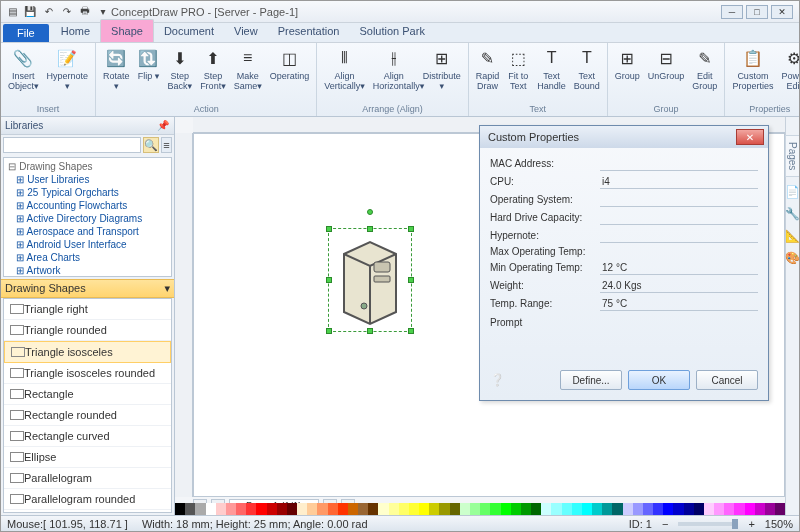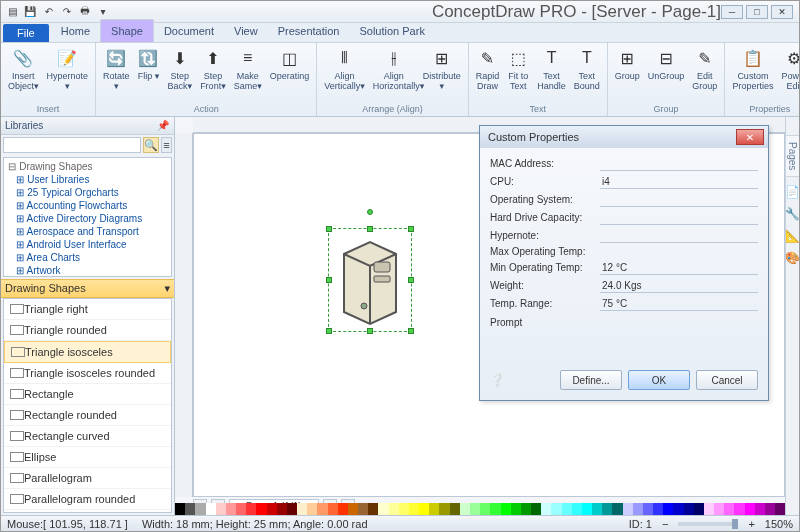--- a/index.html
+++ b/index.html
@@ -1,26 +1,26 @@
 <!DOCTYPE html>
 <html><head>
 <meta charset="utf-8">
 <style>
 * { margin:0; padding:0; box-sizing:border-box; font-family:'Segoe UI',Tahoma,sans-serif; font-size:11px; color:#333;}
 body { background:#fff; width:800px; height:532px; overflow:hidden; position:relative; border:1px solid #999;}
 .titlebar { height:22px; background:linear-gradient(#f7f9fc,#e8edf4); display:flex; align-items:center; border-bottom:1px solid #cbd3dc;}
 .qat { display:flex; gap:2px; padding-left:4px;}
 .qat span { width:16px; height:16px; display:flex; align-items:center; justify-content:center; font-size:10px; color:#444;}
-.title { flex:1; text-align:right; font-size:17px; color:#555;}
+.title { flex:1; text-align:left; font-size:11px; color:#555;}
 .winbtns { display:flex; gap:3px; padding-right:6px;}
 .winbtns span{ width:22px; height:14px; border:1px solid #9cb0c6; background:#e6edf5; display:flex; align-items:center; justify-content:center; font-size:9px;}
 .tabs { height:20px; background:#e7eef6; display:flex; align-items:flex-end; padding-left:2px; border-bottom:1px solid #cbd3dc;}
 .tab { padding:5px 10px; font-size:11px; color:#3b5173; cursor:pointer;}
 .tab.file { background:#1e66c9; color:#fff; border-radius:2px 2px 0 0; margin-right:2px; padding:3px 14px;}
-.tab.active { background:#c4b5fd; border:1px solid #cbd3dc; border-bottom:none; border-radius:2px 2px 0 0;}
+.tab.active { background:#f9a8d4; border:1px solid #cbd3dc; border-bottom:none; border-radius:2px 2px 0 0;}
 .ribbon { height:74px; background:linear-gradient(#f6f9fd,#e7eef6); border-bottom:1px solid #b9c6d4; display:flex;}
 .rgroup { border-right:1px solid #cbd6e1; padding:2px 4px 0; display:flex; flex-direction:column; align-items:center;}
 .rbtns { display:flex; gap:2px; flex:1;}
 .rbtn { display:flex; flex-direction:column; align-items:center; justify-content:flex-start; padding:2px 3px; gap:2px; border-radius:2px;}
 .ricon { width:22px; height:22px; display:flex; align-items:center; justify-content:center; font-size:16px;}
 .rlbl { font-size:9px; text-align:center; line-height:10px; color:#3b5173; max-width:42px;}
 .rgname { font-size:9px; color:#6a7f97; padding-bottom:2px;}
 .workspace { position:absolute; top:116px; left:0; right:0; bottom:16px; display:flex;}
 .libpanel { width:174px; background:#eef2f7; border-right:1px solid #b9c6d4; display:flex; flex-direction:column;}
 .libhdr { height:18px; background:linear-gradient(#f3f6fa,#dde5ee); border-bottom:1px solid #c6d0db; display:flex; align-items:center; padding:0 4px; justify-content:space-between;}

